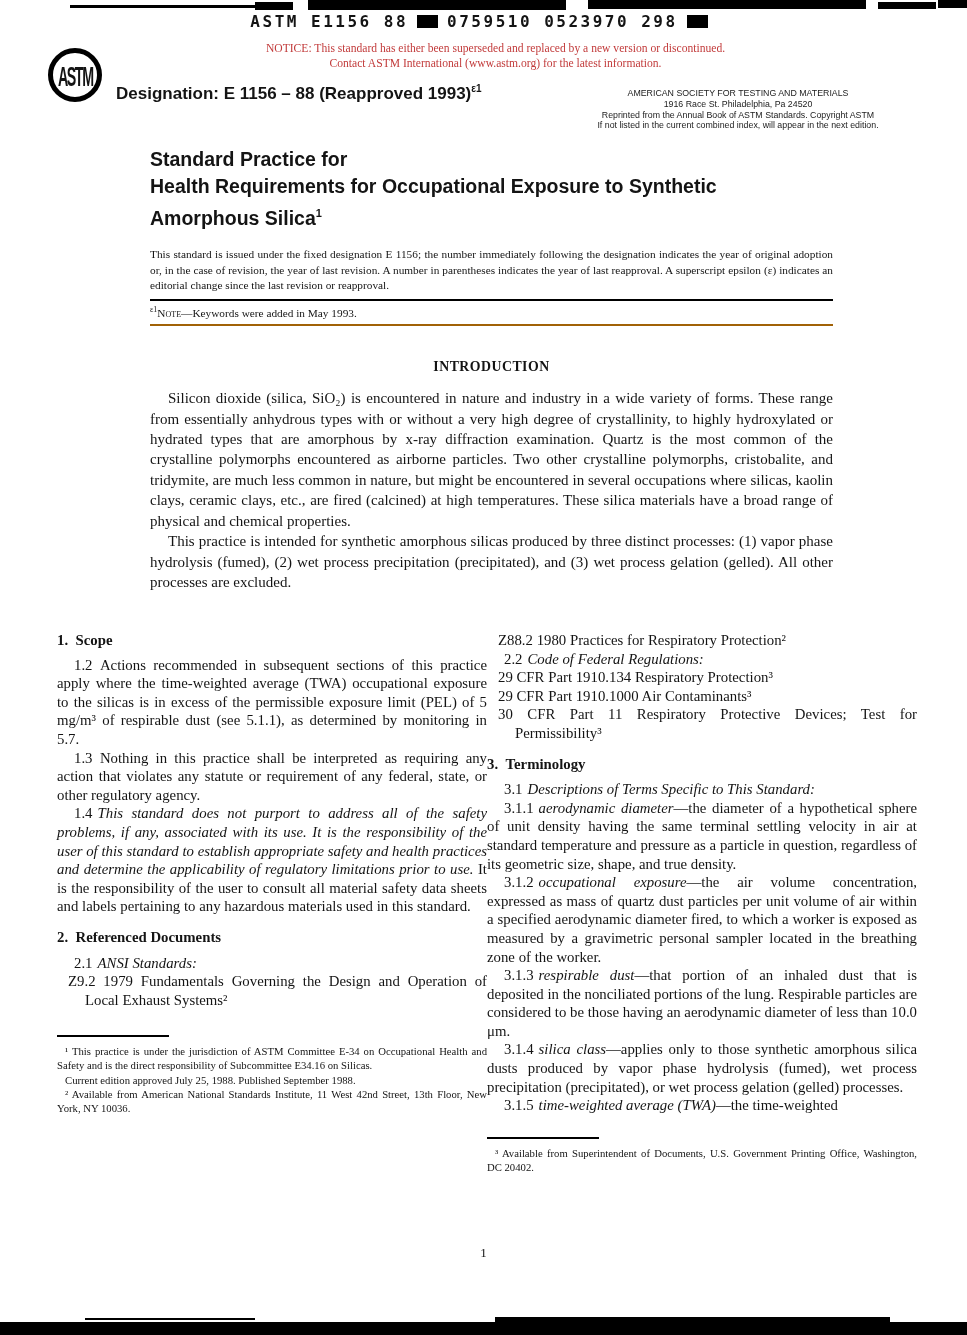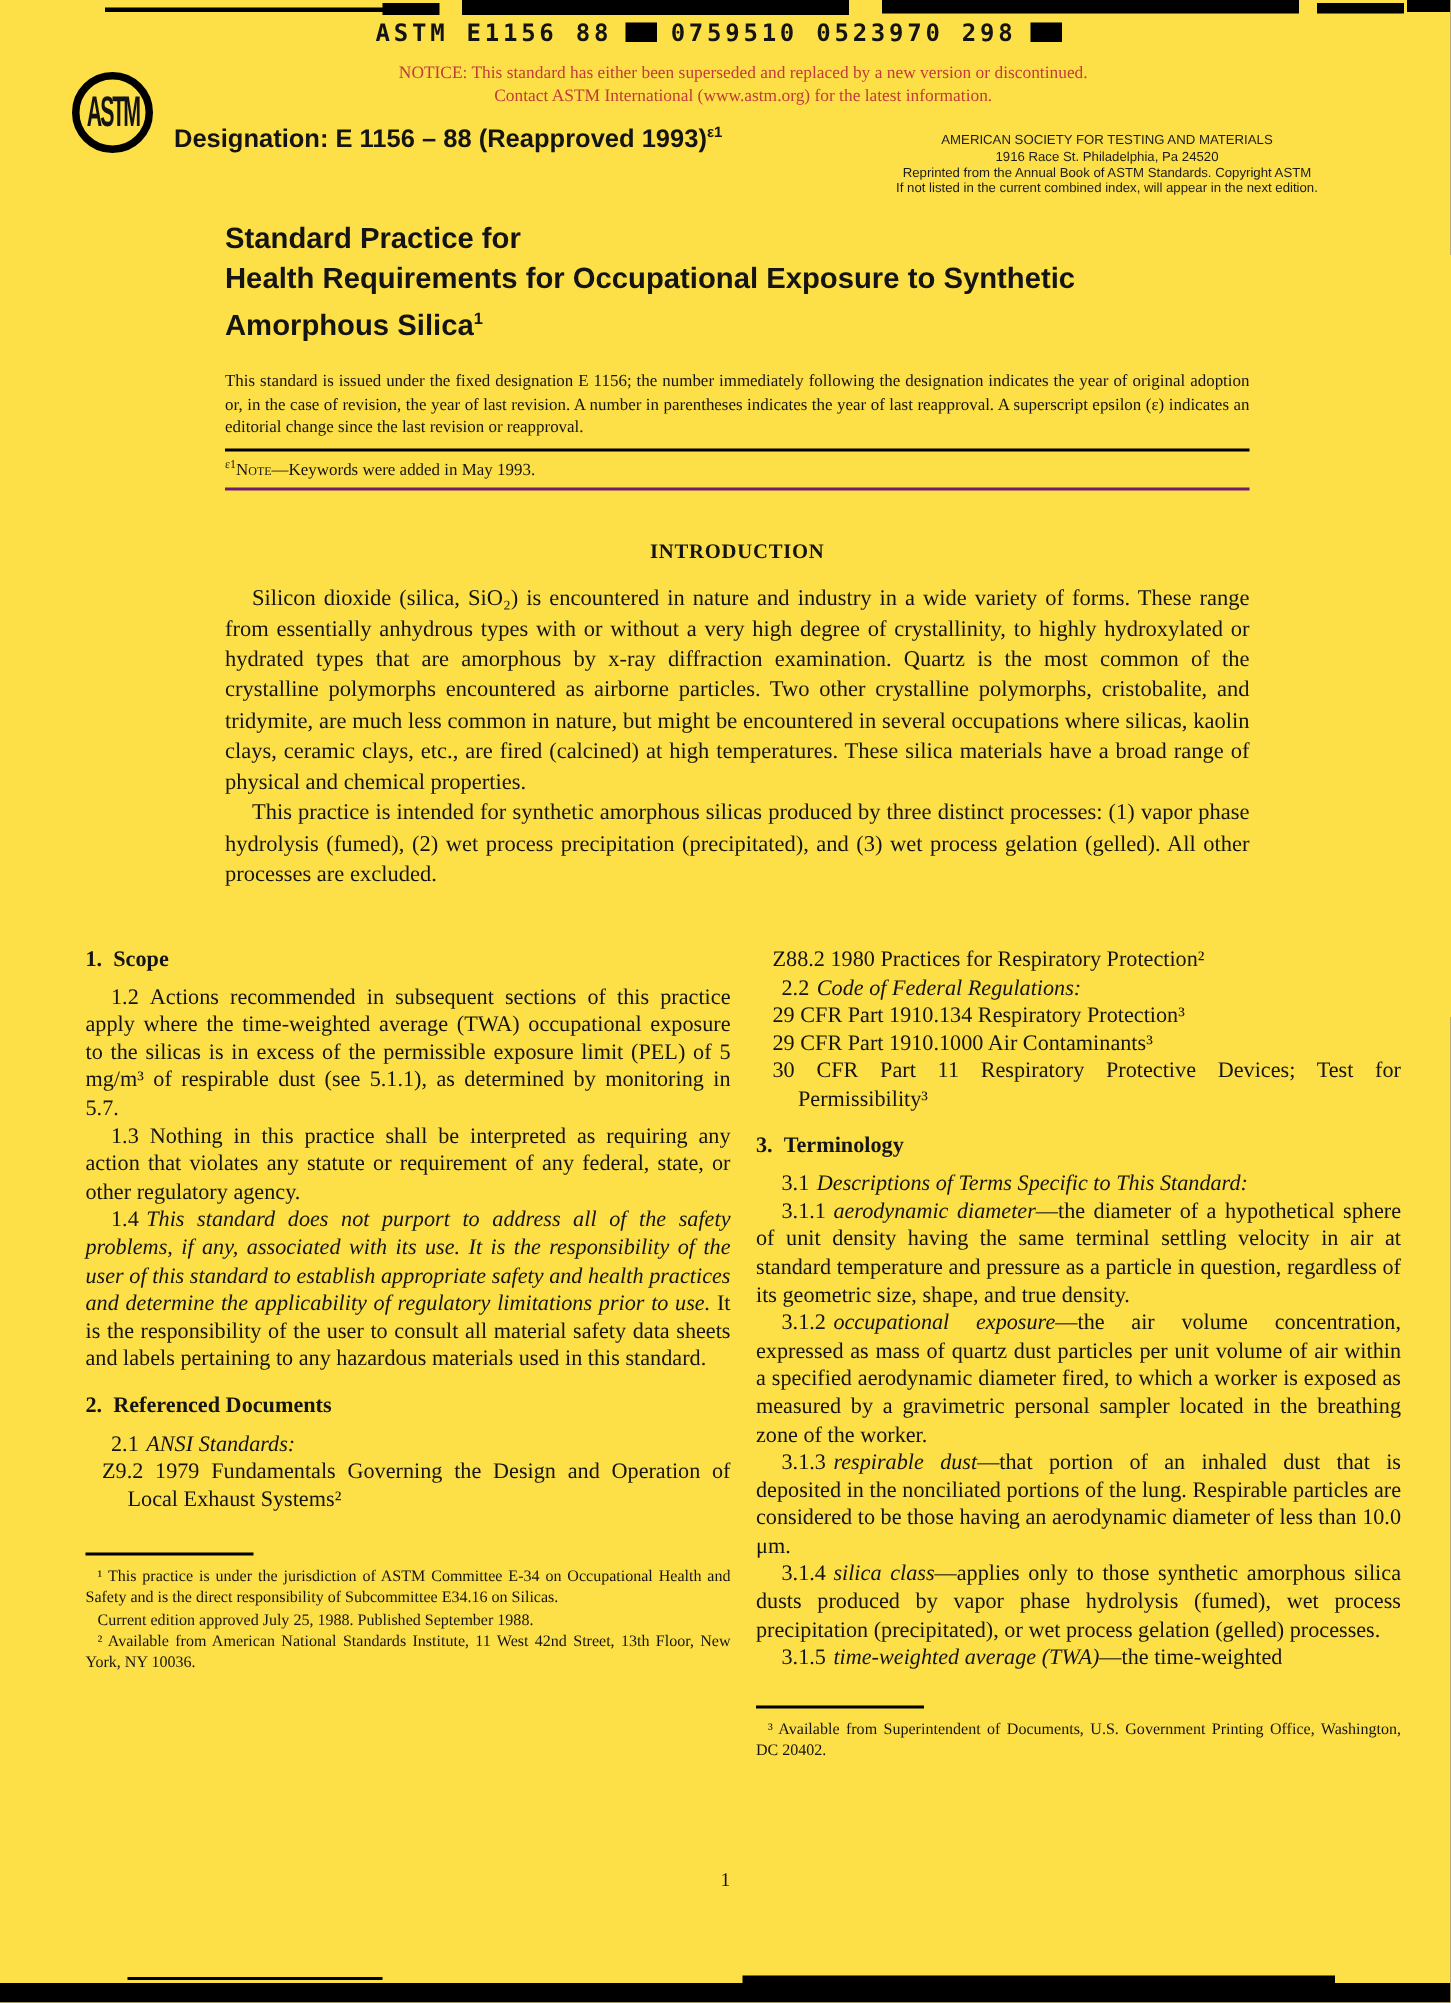--- a/index.html
+++ b/index.html
@@ -1,18 +1,18 @@
 <!DOCTYPE html>
 <html><head>
 <meta charset="utf-8">
 <style>
   html,body { margin:0; padding:0; background:#888; }
   .page {
     position:relative; width:967px; height:1335px;
-    background:#fde047; overflow:hidden;
+    background:#ffffff; overflow:hidden;
     color:#141414;
     font-family:"Liberation Serif", serif;
   }
   .bar { position:absolute; background:#000; }
 
   
   .ocr-line {
     position:absolute; top:12px; left:0; width:100%;
     text-align:center;
     font-family:"DejaVu Sans Mono", monospace;
@@ -59,39 +59,39 @@
     font-size:19.5px; line-height:27px;
   }
   .title sup { font-size:11px; }
 
   
   .main { position:absolute; left:150px; top:247px; width:683px; }
   .issuance {
     font-size:11.3px; line-height:15.5px; text-align:justify; margin:0;
   }
   .ed-note {
-    margin-top:5px; border-top:2px solid #000; border-bottom:2px solid #701a75;
+    margin-top:5px; border-top:2px solid #000; border-bottom:2px solid #a16207;
     padding:4px 0 6px 0; font-size:11.3px;
   }
   .ed-note sup { font-size:8px; }
   .smallcaps { font-variant:small-caps; }
   .intro-head {
     margin-top:33px; text-align:center; font-weight:bold;
     font-size:13.8px; letter-spacing:.5px;
   }
   .intro-p {
     margin:0; font-size:15px; line-height:20.4px;
     text-align:justify; text-indent:18px;
   }
   .intro-p.first { margin-top:13px; }
 
   
   .cols {
     position:absolute; left:57px; top:631px; width:877px;
-    display:flex; gap:17px;
+    display:flex; 
     font-size:14.8px; line-height:18.6px;
   }
   .col { width:430px; }
   .sech { font-weight:bold; margin:0 0 6px 0; }
   .sech.later { margin-top:12px; margin-bottom:7px; }
   .p { margin:0; text-indent:17px; text-align:justify; }
   .doc { margin:0; padding-left:28px; text-indent:-17px; text-align:justify; }
   .num { margin-right:5px; }
   .term { font-style:italic; }
   .fnblock { margin-top:26px; }

